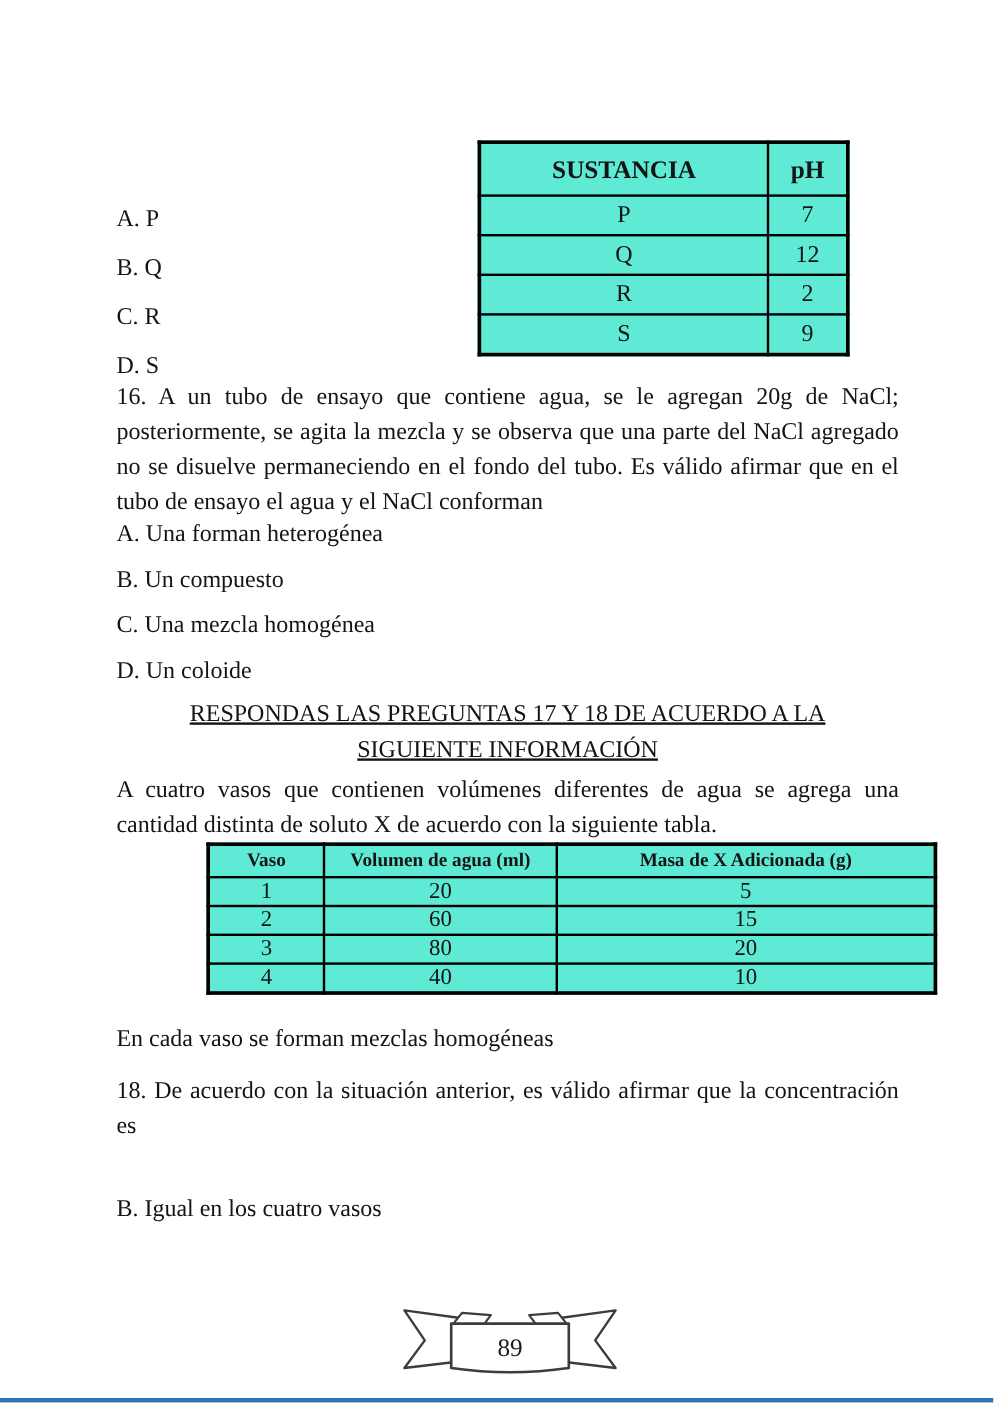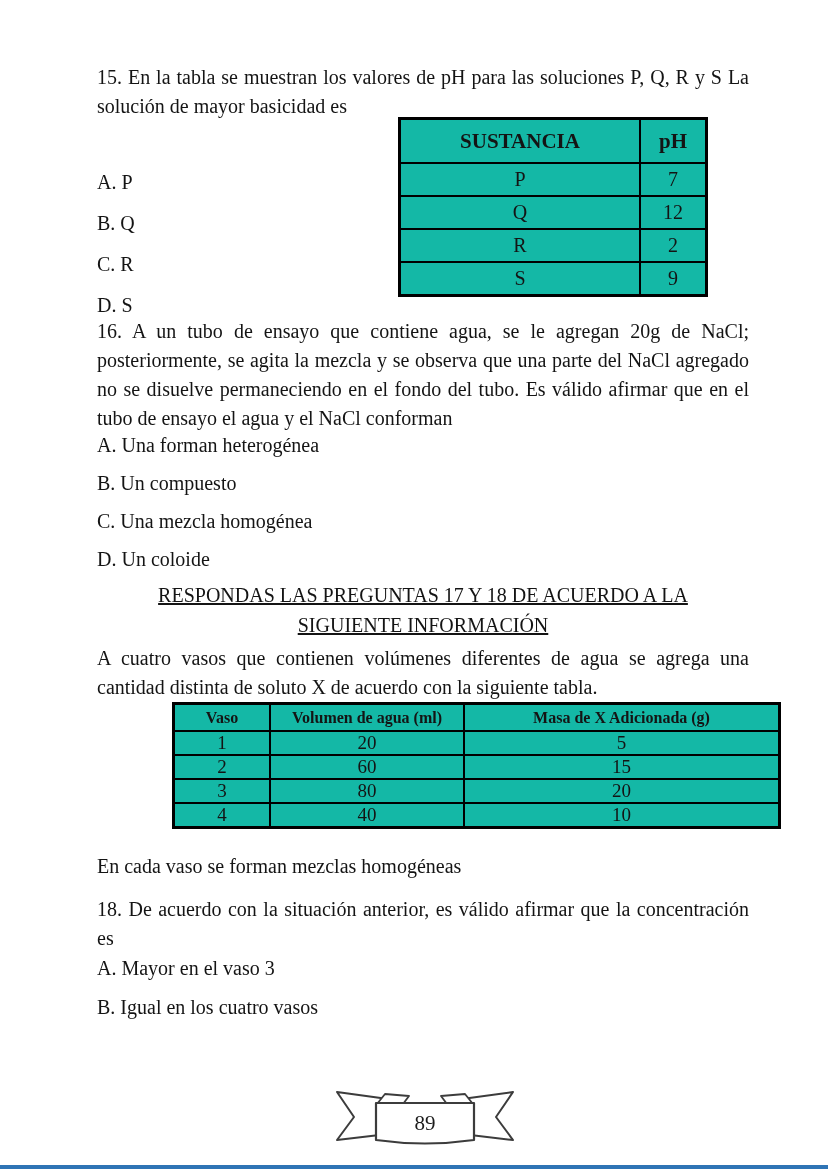--- a/index.html
+++ b/index.html
@@ -5,21 +5,21 @@
   html,body { margin:0; padding:0; background:#ffffff; }
   .page {
     position:relative; width:828px; height:1169px; background:#ffffff;
     font-family:"Liberation Serif", serif; color:#141414; overflow:hidden;
   }
   .abs { position:absolute; }
   .para { font-size:20px; line-height:29px; text-align:justify; }
   .optline { font-size:20px; line-height:24px; white-space:nowrap; }
   .heading-line { font-size:20px; line-height:30px; text-align:center; }
 
-  table { border-collapse:collapse; background:#14b8a6; }
+  table { border-collapse:collapse; background:#5eead4; }
   th, td { text-align:center; vertical-align:middle; padding:0; }
 
   .t1 { border:3px solid #000; }
   .t1 th, .t1 td { border:2px solid #000; }
   .t1 th { font-size:21px; font-weight:bold; height:42px; }
   .t1 td { font-size:20px; height:31px; }
   .t1 .c-sust { width:238px; }
   .t1 .c-ph   { width:64px; }
 
   .t2 { border:3px solid #000; }
@@ -33,21 +33,20 @@
   .ribbon-svg text {
     font-family:"Liberation Serif", serif; font-size:21px; fill:#1c1c1c;
   }
   .bottom-rule { position:absolute; left:0; bottom:0; width:828px; height:4px; }
 </style>
 </head>
 <body>
 
 <div class="page">
 
-  <div class="abs para" style="left:97px; top:63px; width:652px;">15. En la tabla se muestran los valores de pH para las soluciones P, Q, R y S La solución de mayor basicidad es</div>
 
   <table class="t1 abs" style="left:398px; top:117px;">
     <tbody>
         <tr>
       <th class="c-sust">SUSTANCIA</th>
       <th class="c-ph">pH</th>
     </tr>
     <tr>
       <td>P</td>
       <td>7</td>
@@ -113,21 +112,20 @@
       <td>40</td>
       <td>10</td>
     </tr>
   </tbody>
     </table>
 
   <div class="abs optline" style="left:97px; top:854px;">En cada vaso se forman mezclas homogéneas</div>
 
   <div class="abs para" style="left:97px; top:895px; width:652px;">18. De acuerdo con la situación anterior, es válido afirmar que la concentración es</div>
 
-  <div class="abs optline" style="left:97px; top:956px;">A. Mayor en el vaso 3</div>
   <div class="abs optline" style="left:97px; top:995px;">B. Igual en los cuatro vasos</div>
 
   <svg class="abs ribbon-svg" style="left:330px; top:1086px;" width="190" height="64" viewBox="0 0 190 64">
 
     <polygon points="58,13 7,6 24,31 7,54 58,48" fill="#ffffff" stroke="#3c3c3c" stroke-width="2" stroke-linejoin="round"></polygon>
 
     <polygon points="132,13 183,6 166,31 183,54 132,48" fill="#ffffff" stroke="#3c3c3c" stroke-width="2" stroke-linejoin="round"></polygon>
 
     <polygon points="47,18 55,8 79,10 73,18" fill="#ffffff" stroke="#3c3c3c" stroke-width="1.8" stroke-linejoin="round"></polygon>
     <polygon points="143,18 135,8 111,10 117,18" fill="#ffffff" stroke="#3c3c3c" stroke-width="1.8" stroke-linejoin="round"></polygon>

